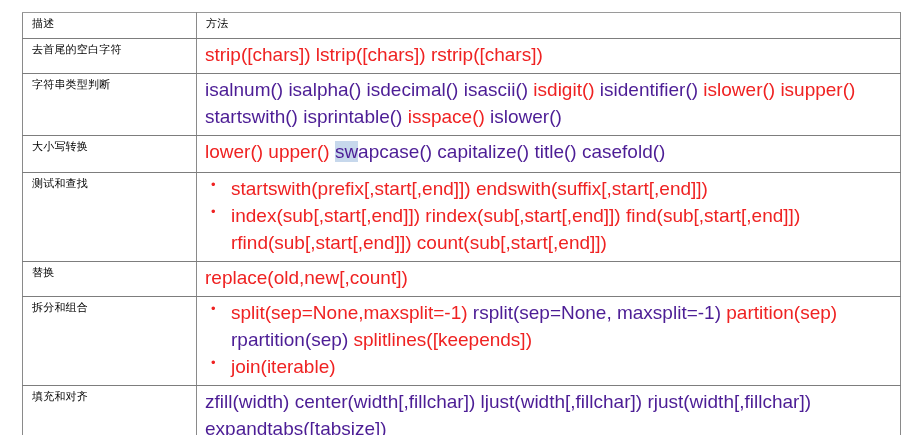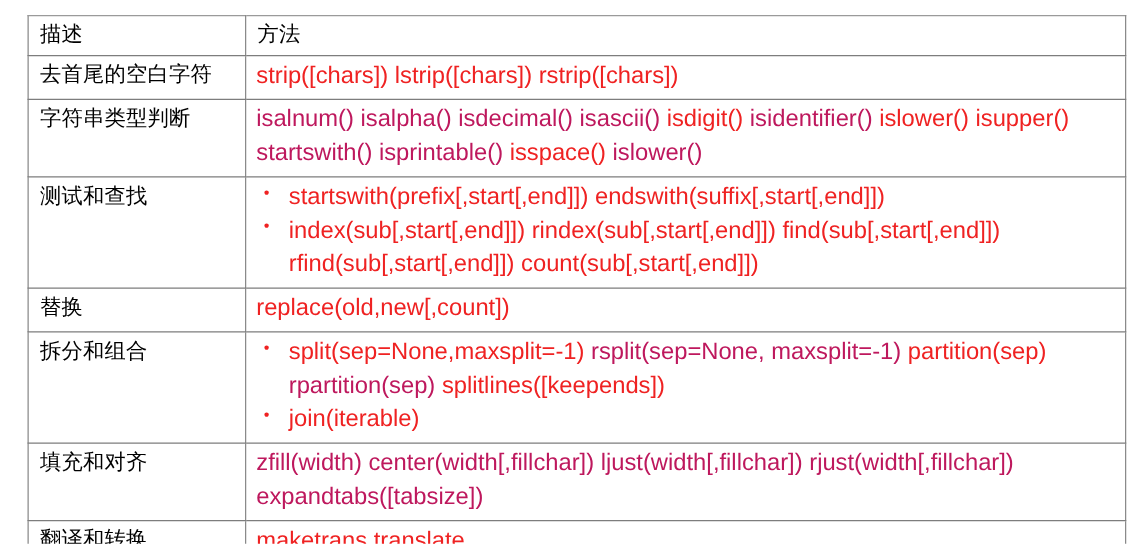--- a/index.html
+++ b/index.html
@@ -34,36 +34,36 @@
     border-bottom-color: #7d7d7d;
     padding: 3px 0 4px 0;
     vertical-align: top;
     background: #ffffff;
   }
   col.col-desc { width: 174px; }
   col.col-meth { width: 704px; }
 
   .desc-cell {
     padding-left: 9px !important;
-    font-size: 17px;
+    font-size: 11px;
     line-height: 1.42;
     color: #000000;
     letter-spacing: 0.2px;
     white-space: nowrap;
   }
   .meth-cell {
     padding-left: 8px !important;
     padding-right: 6px !important;
     font-size: 19px;
     line-height: 1.42;
     color: #111111;
   }
   .line { white-space: nowrap; }
   .red { color: #ef2222; }
-  .blk { color: #be185d; }
+  .blk { color: #4c1d95; }
   .hl  { background: #c7d8ec; }
 
   ul.bullets {
     margin: 0;
     padding: 0;
     list-style: none;
   }
   ul.bullets > li {
     position: relative;
     padding-left: 26px;
@@ -99,20 +99,26 @@
             <div class="line"><span class="red">strip([chars]) lstrip([chars]) rstrip([chars])</span></div>
           </td>
         </tr>
         <tr style="height: 48px;">
           <td class="desc-cell">字符串类型判断</td>
           <td class="meth-cell">
             <div class="line"><span class="blk">isalnum() isalpha() isdecimal() isascii() </span><span class="red">isdigit()</span><span class="blk"> isidentifier() </span><span class="red">islower() isupper()</span></div>
             <div class="line"><span class="blk">startswith() isprintable() </span><span class="red">isspace()</span><span class="blk"> islower()</span></div>
           </td>
         </tr>
+        <tr style="height: 37px;">
+          <td class="desc-cell">大小写转换</td>
+          <td class="meth-cell">
+            <div class="line"><span class="red">lower()  upper() </span><span class="blk hl">sw</span><span class="blk">apcase()  capitalize() title() casefold()</span></div>
+          </td>
+        </tr>
         <tr style="height: 77px;">
           <td class="desc-cell">测试和查找</td>
           <td class="meth-cell">
             <ul class="bullets">
               <li class="bulleted line"><span class="red">startswith(prefix[,start[,end]]) endswith(suffix[,start[,end]])</span></li>
               <li class="bulleted line"><span class="red">index(sub[,start[,end]]) rindex(sub[,start[,end]])  find(sub[,start[,end]])</span></li>
               <li class="line"><span class="red">rfind(sub[,start[,end]]) count(sub[,start[,end]])</span></li>
             </ul>
           </td>
         </tr>

